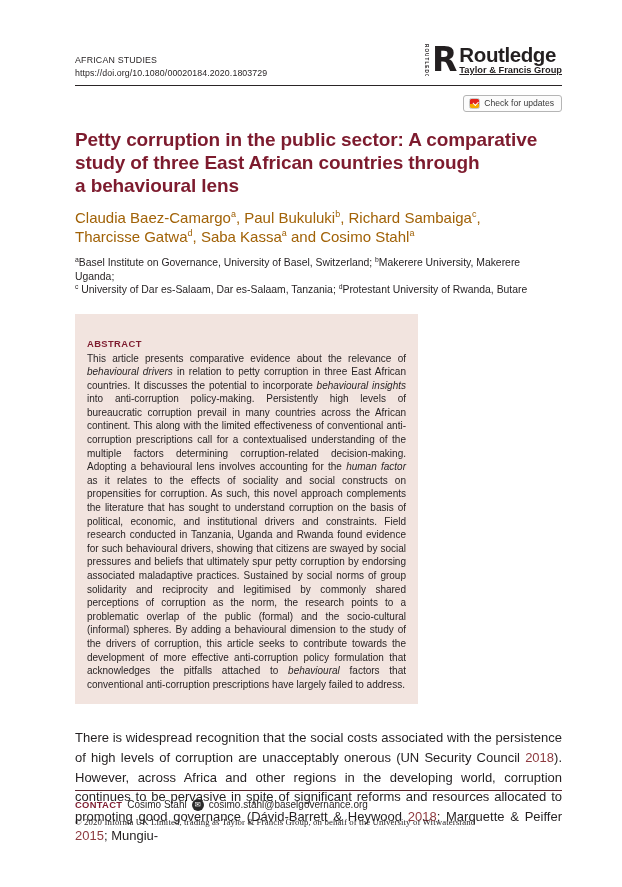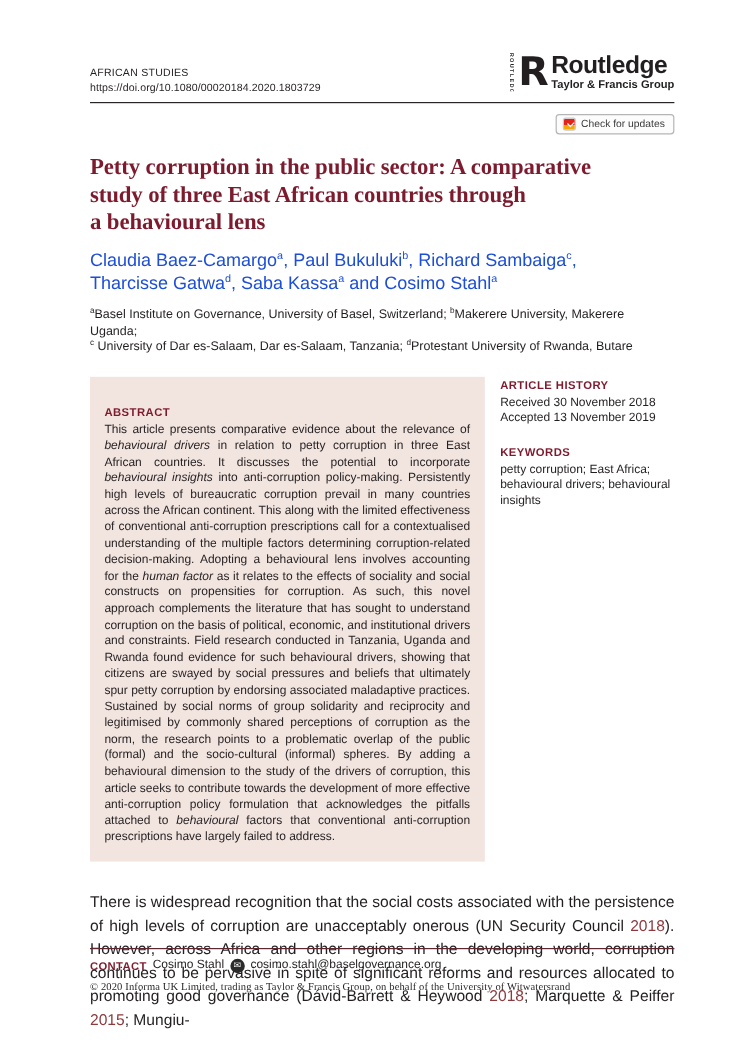--- a/index.html
+++ b/index.html
@@ -15,42 +15,42 @@
   .doi{letter-spacing:.1px;}
   .logo{display:flex;align-items:center;gap:3px;}
   .r-vertical{
     writing-mode:vertical-rl;font-size:4.6px;font-weight:700;letter-spacing:1.1px;
     line-height:6px;color:#231f20;height:32px;overflow:hidden;
   }
   .r-mark{font-size:33px;font-weight:800;line-height:30px;letter-spacing:-1px;
     font-family:"DejaVu Sans",sans-serif;}
   .logo-text{display:flex;flex-direction:column;}
   .brand{font-size:20.5px;font-weight:700;line-height:21px;letter-spacing:-.4px;}
-  .group{font-size:9.3px;font-weight:700;line-height:11px;}
+  .group{font-size:9.3px;font-weight:700;line-height:11px;text-decoration:underline;}
   .header-rule{border:none;border-top:1.6px solid #2a2526;margin:5px 0 0 0;}
 
   
   .badge-row{display:flex;justify-content:flex-end;margin-top:9px;}
   .badge{
     display:inline-flex;gap:4px;border:1px solid #b5b5b5;border-radius:3px;
     background:#fcfcfc;padding:2px 7px 2px 5px;font-size:8.6px;color:#3a3a3a;cursor:pointer;
   }
   .crossmark{width:11px;height:11px;border-radius:2.5px;position:relative;
     background:linear-gradient(180deg,#e2231a 54%,#f6a800 54%);border:1px solid #c9c9c9;box-sizing:border-box;}
   .crossmark::after{
     content:"";position:absolute;left:2.5px;top:2px;width:4px;height:2.5px;
     border-left:1.4px solid #fff;border-bottom:1.4px solid #fff;transform:rotate(-45deg);
   }
 
   
   .title{
     margin-top:16px;font-size:19px;line-height:23px;font-weight:700;color:#7d1b2e;
-    white-space:pre-line;letter-spacing:-.1px;max-width:480px;font-family:Liberation Serif, serif;
+    white-space:pre-line;letter-spacing:-.1px;max-width:480px;
   }
-  .authors{margin-top:11px;font-size:15px;line-height:19px;color:#1d4ed8;max-width:470px;}
+  .authors{margin-top:11px;font-size:15px;line-height:19px;color:#a16207;max-width:470px;}
   .authors sup{font-size:9px;line-height:0;}
   .affiliations{margin-top:10px;font-size:10.4px;line-height:13.5px;color:#231f20;max-width:487px;}
   .affiliations sup{font-size:6.8px;line-height:0;}
 
   
   .abstract-row{display:flex;gap:13px;margin-top:17px;}
   .abstract-box{width:343px;box-sizing:border-box;background:#f2e4df;padding:24px 12px 13px 12px;}
   .box-heading{font-size:9.4px;font-weight:700;color:#7d1b2e;letter-spacing:.4px;margin-bottom:3px;}
   .abstract-text{font-size:10px;line-height:13.6px;text-align:justify;}
   .it{font-style:italic;}
@@ -104,31 +104,20 @@
 study of three East African countries through
 a behavioural lens</div>
     <div class="authors"><span>Claudia Baez-Camargo</span><sup>a</sup><span>, Paul Bukuluki</span><sup>b</sup><span>, Richard Sambaiga</span><sup>c</sup><span>,</span><br><span>Tharcisse Gatwa</span><sup>d</sup><span>, Saba Kassa</span><sup>a</sup><span> and Cosimo Stahl</span><sup>a</sup></div>
     <div class="affiliations"><sup>a</sup><span>Basel Institute on Governance, University of Basel, Switzerland; </span><sup>b</sup><span>Makerere University, Makerere Uganda;</span><br><sup>c</sup><span> University of Dar es-Salaam, Dar es-Salaam, Tanzania; </span><sup>d</sup><span>Protestant University of Rwanda, Butare</span></div>
 
     <div class="abstract-row">
       <div class="abstract-box">
         <div class="box-heading">ABSTRACT</div>
         <div class="abstract-text"><span>This article presents comparative evidence about the relevance of </span><span class="it">behavioural drivers</span><span> in relation to petty corruption in three East African countries. It discusses the potential to incorporate </span><span class="it">behavioural insights</span><span> into anti-corruption policy-making. Persistently high levels of bureaucratic corruption prevail in many countries across the African continent. This along with the limited effectiveness of conventional anti-corruption prescriptions call for a contextualised understanding of the multiple factors determining corruption-related decision-making. Adopting a behavioural lens involves accounting for the </span><span class="it">human factor</span><span> as it relates to the effects of sociality and social constructs on propensities for corruption. As such, this novel approach complements the literature that has sought to understand corruption on the basis of political, economic, and institutional drivers and constraints. Field research conducted in Tanzania, Uganda and Rwanda found evidence for such behavioural drivers, showing that citizens are swayed by social pressures and beliefs that ultimately spur petty corruption by endorsing associated maladaptive practices. Sustained by social norms of group solidarity and reciprocity and legitimised by commonly shared perceptions of corruption as the norm, the research points to a problematic overlap of the public (formal) and the socio-cultural (informal) spheres. By adding a behavioural dimension to the study of the drivers of corruption, this article seeks to contribute towards the development of more effective anti-corruption policy formulation that acknowledges the pitfalls attached to </span><span class="it">behavioural</span><span> factors that conventional anti-corruption prescriptions have largely failed to address.</span></div>
       </div>
-      <div class="sidebar">
-        <div class="sidebar-section">
-          <div class="box-heading">ARTICLE HISTORY</div>
-          <div>Received 30 November 2018</div>
-          <div>Accepted 13 November 2019</div>
-        </div>
-        <div class="sidebar-section">
-          <div class="box-heading">KEYWORDS</div>
-          <div>petty corruption; East Africa; behavioural drivers; behavioural insights</div>
-        </div>
-      </div>
     </div>
 
     <div class="body-par"><span>There is widespread recognition that the social costs associated with the persistence of high levels of corruption are unacceptably onerous (UN Security Council </span><span class="cite">2018</span><span>). However, across Africa and other regions in the developing world, corruption continues to be pervasive in spite of significant reforms and resources allocated to promoting good governance (Dávid-Barrett &amp; Heywood </span><span class="cite">2018</span><span>; Marquette &amp; Peiffer </span><span class="cite">2015</span><span>; Mungiu-</span></div>
   </div>
 
   <div class="footer">
     <hr class="footer-rule">
     <div class="contact-line">
       <span class="contact-label">CONTACT</span>
       <span>Cosimo Stahl</span>

